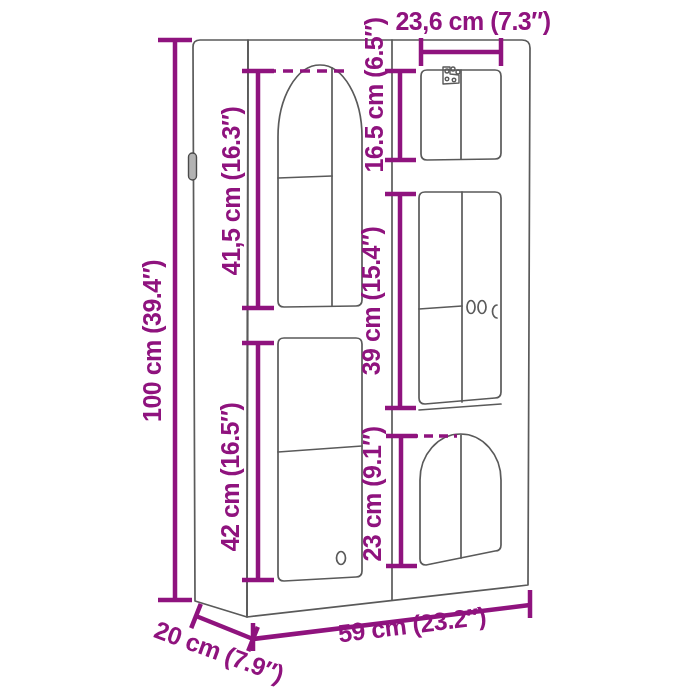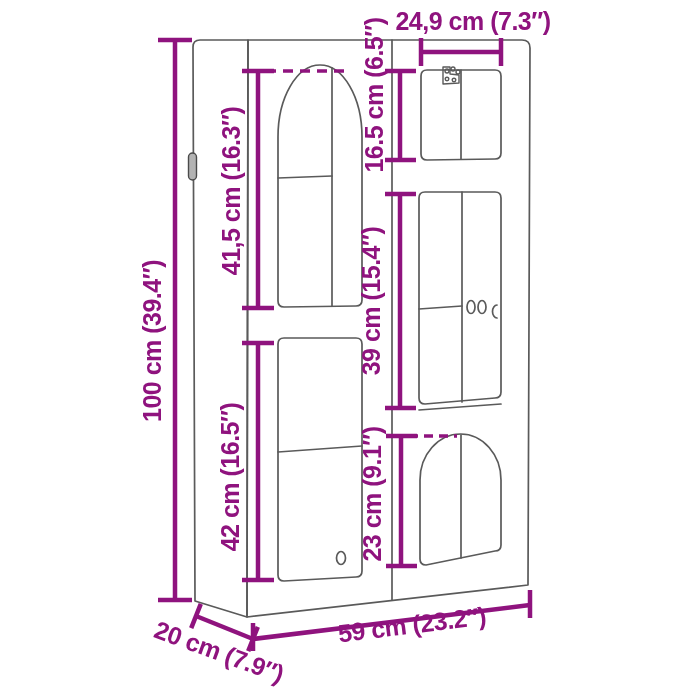--- a/index.html
+++ b/index.html
@@ -126,21 +126,21 @@
       </g>
 
       <g>
         <path d="M196,616 L253,639"></path>
           <path d="M191.2,628.1 L200.8,603.9"></path>
           <path d="M248.2,651.1 L257.8,626.9"></path>
       </g>
     </g>
   </svg>
 
-  <div class="dim-label" style="left:473px;top:21px;">24,9 cm (7.3″)</div>
+  <div class="dim-label" style="left:473px;top:21px;">23,6 cm (7.3″)</div>
 
   <div class="dim-label rot-ccw" style="left:374px;top:95px;">16.5 cm (6.5″)</div>
 
   <div class="dim-label rot-ccw" style="left:231px;top:191px;">41,5 cm (16.3″)</div>
 
   <div class="dim-label rot-ccw" style="left:152px;top:341px;">100 cm (39.4″)</div>
 
   <div class="dim-label rot-ccw" style="left:371px;top:301px;">39 cm (15.4″)</div>
 
   <div class="dim-label rot-ccw" style="left:230px;top:477px;">42 cm (16.5″)</div>

